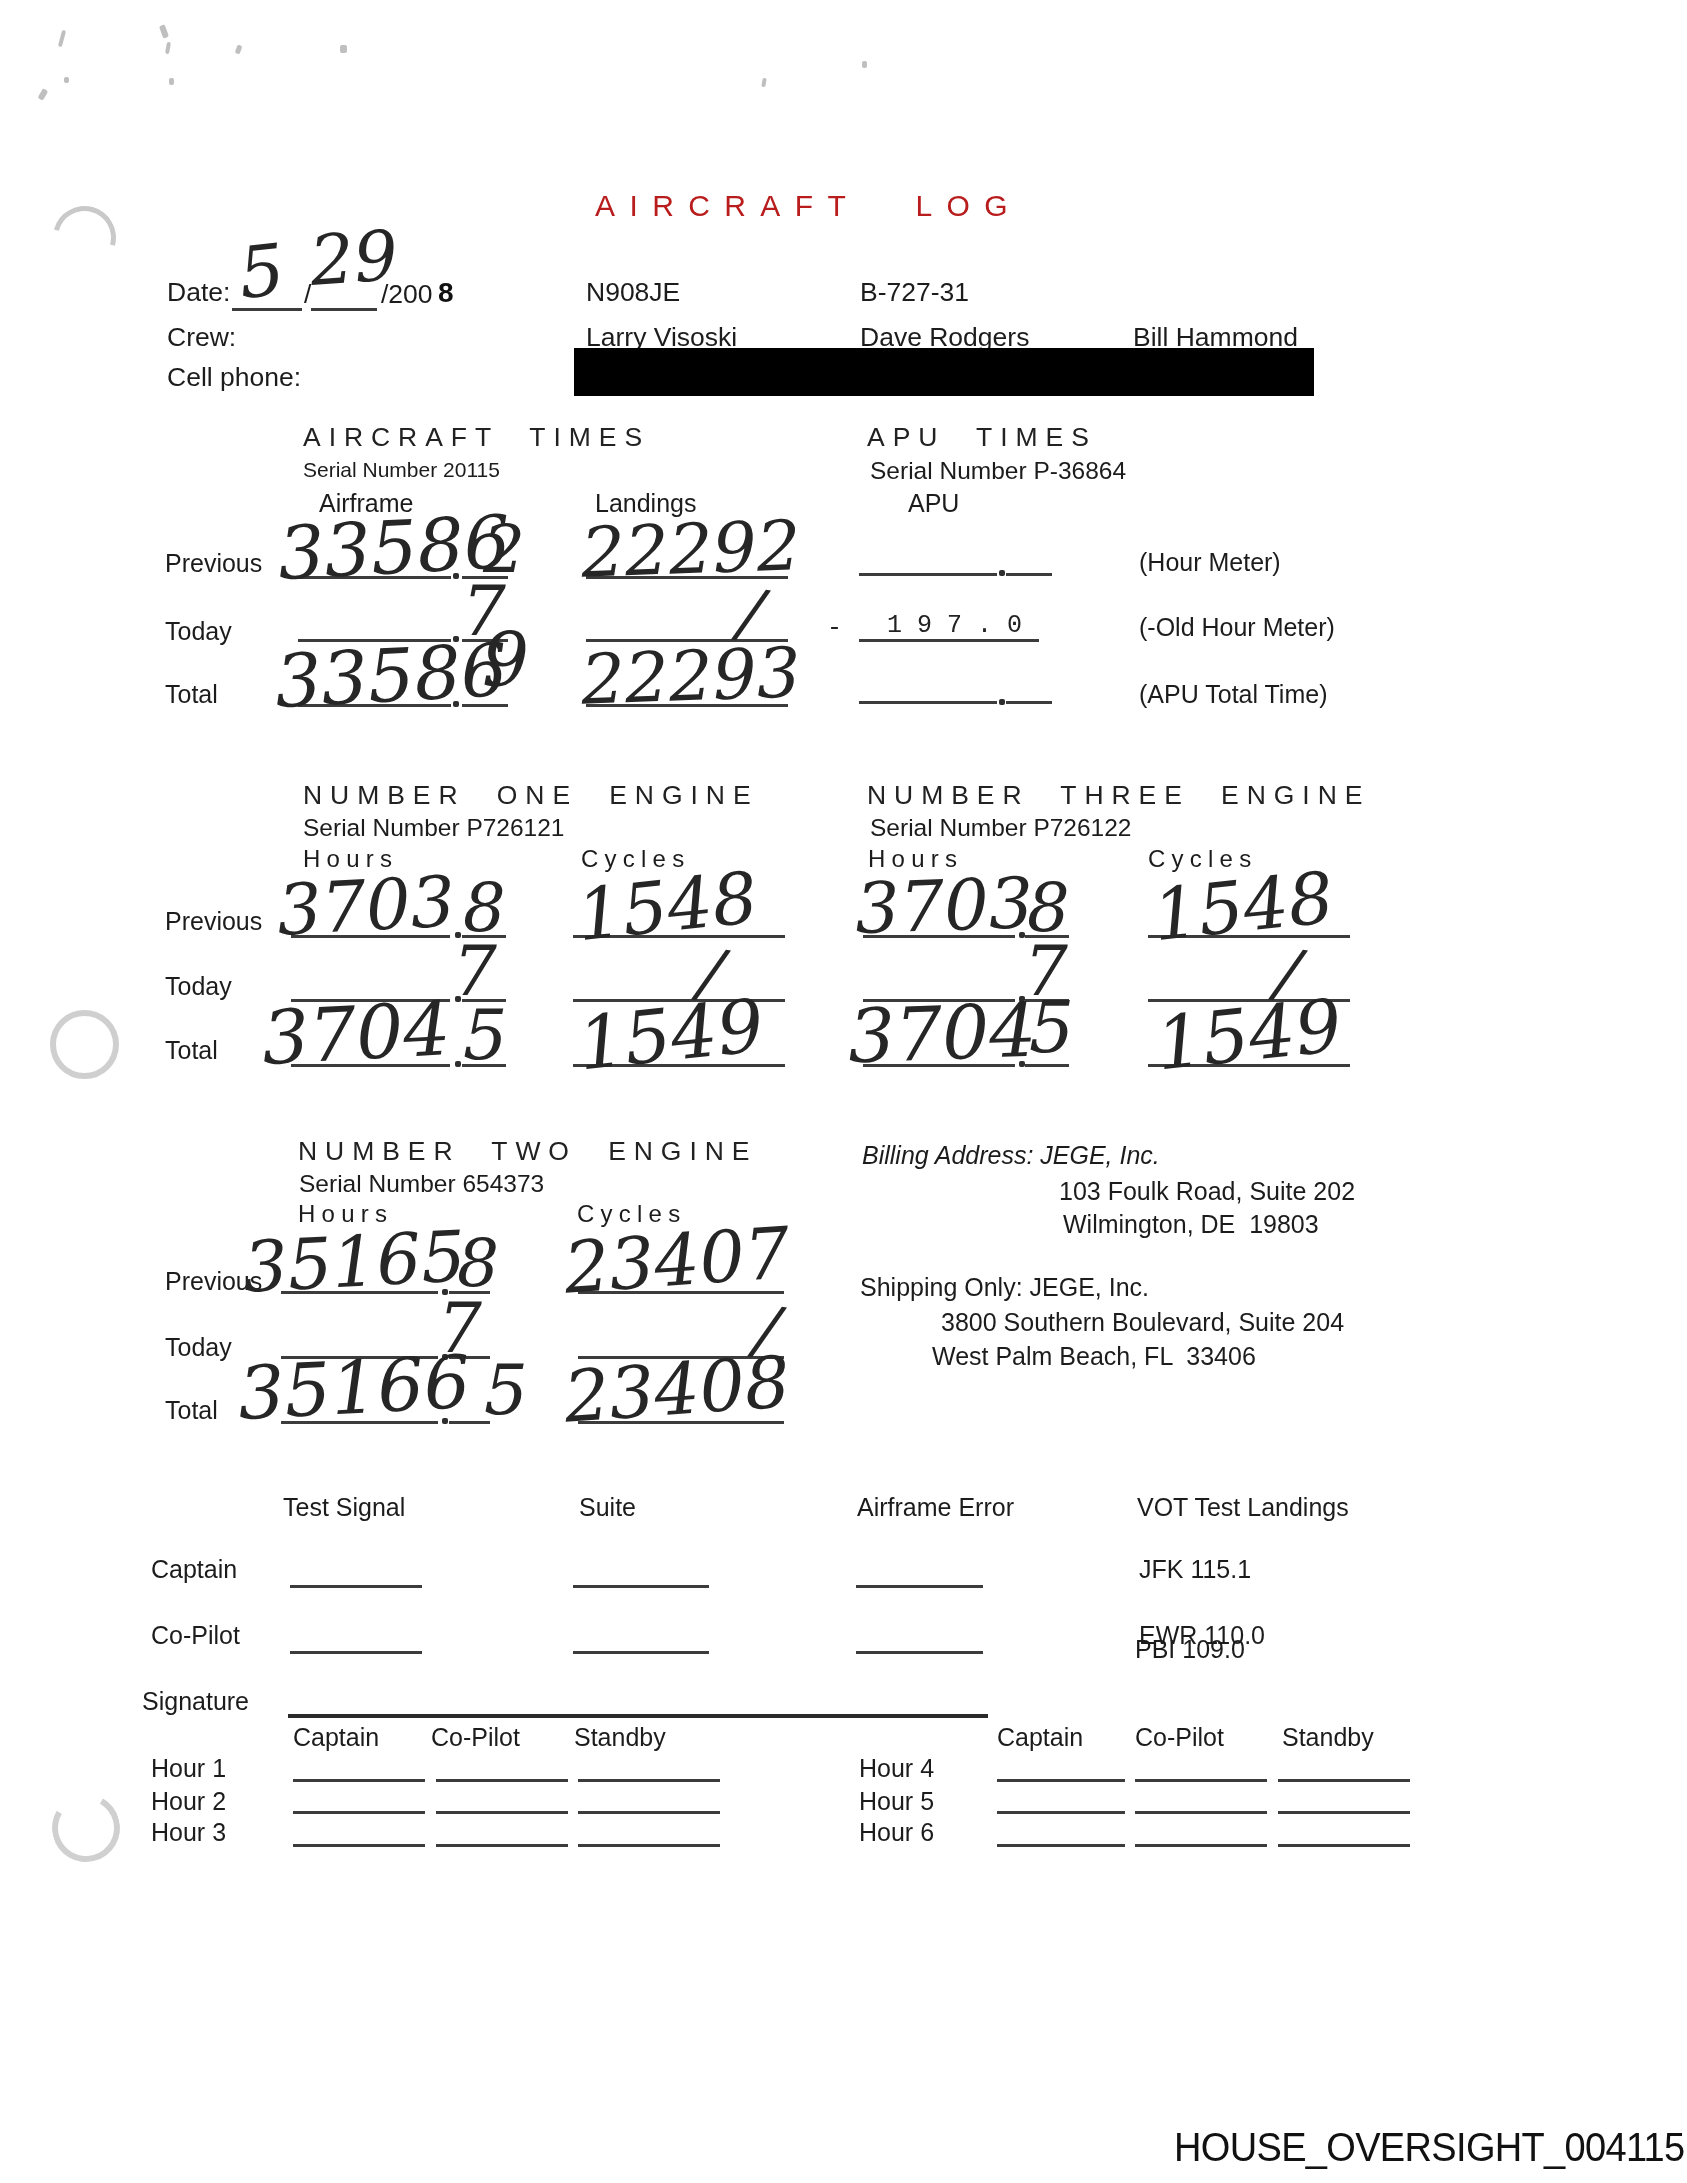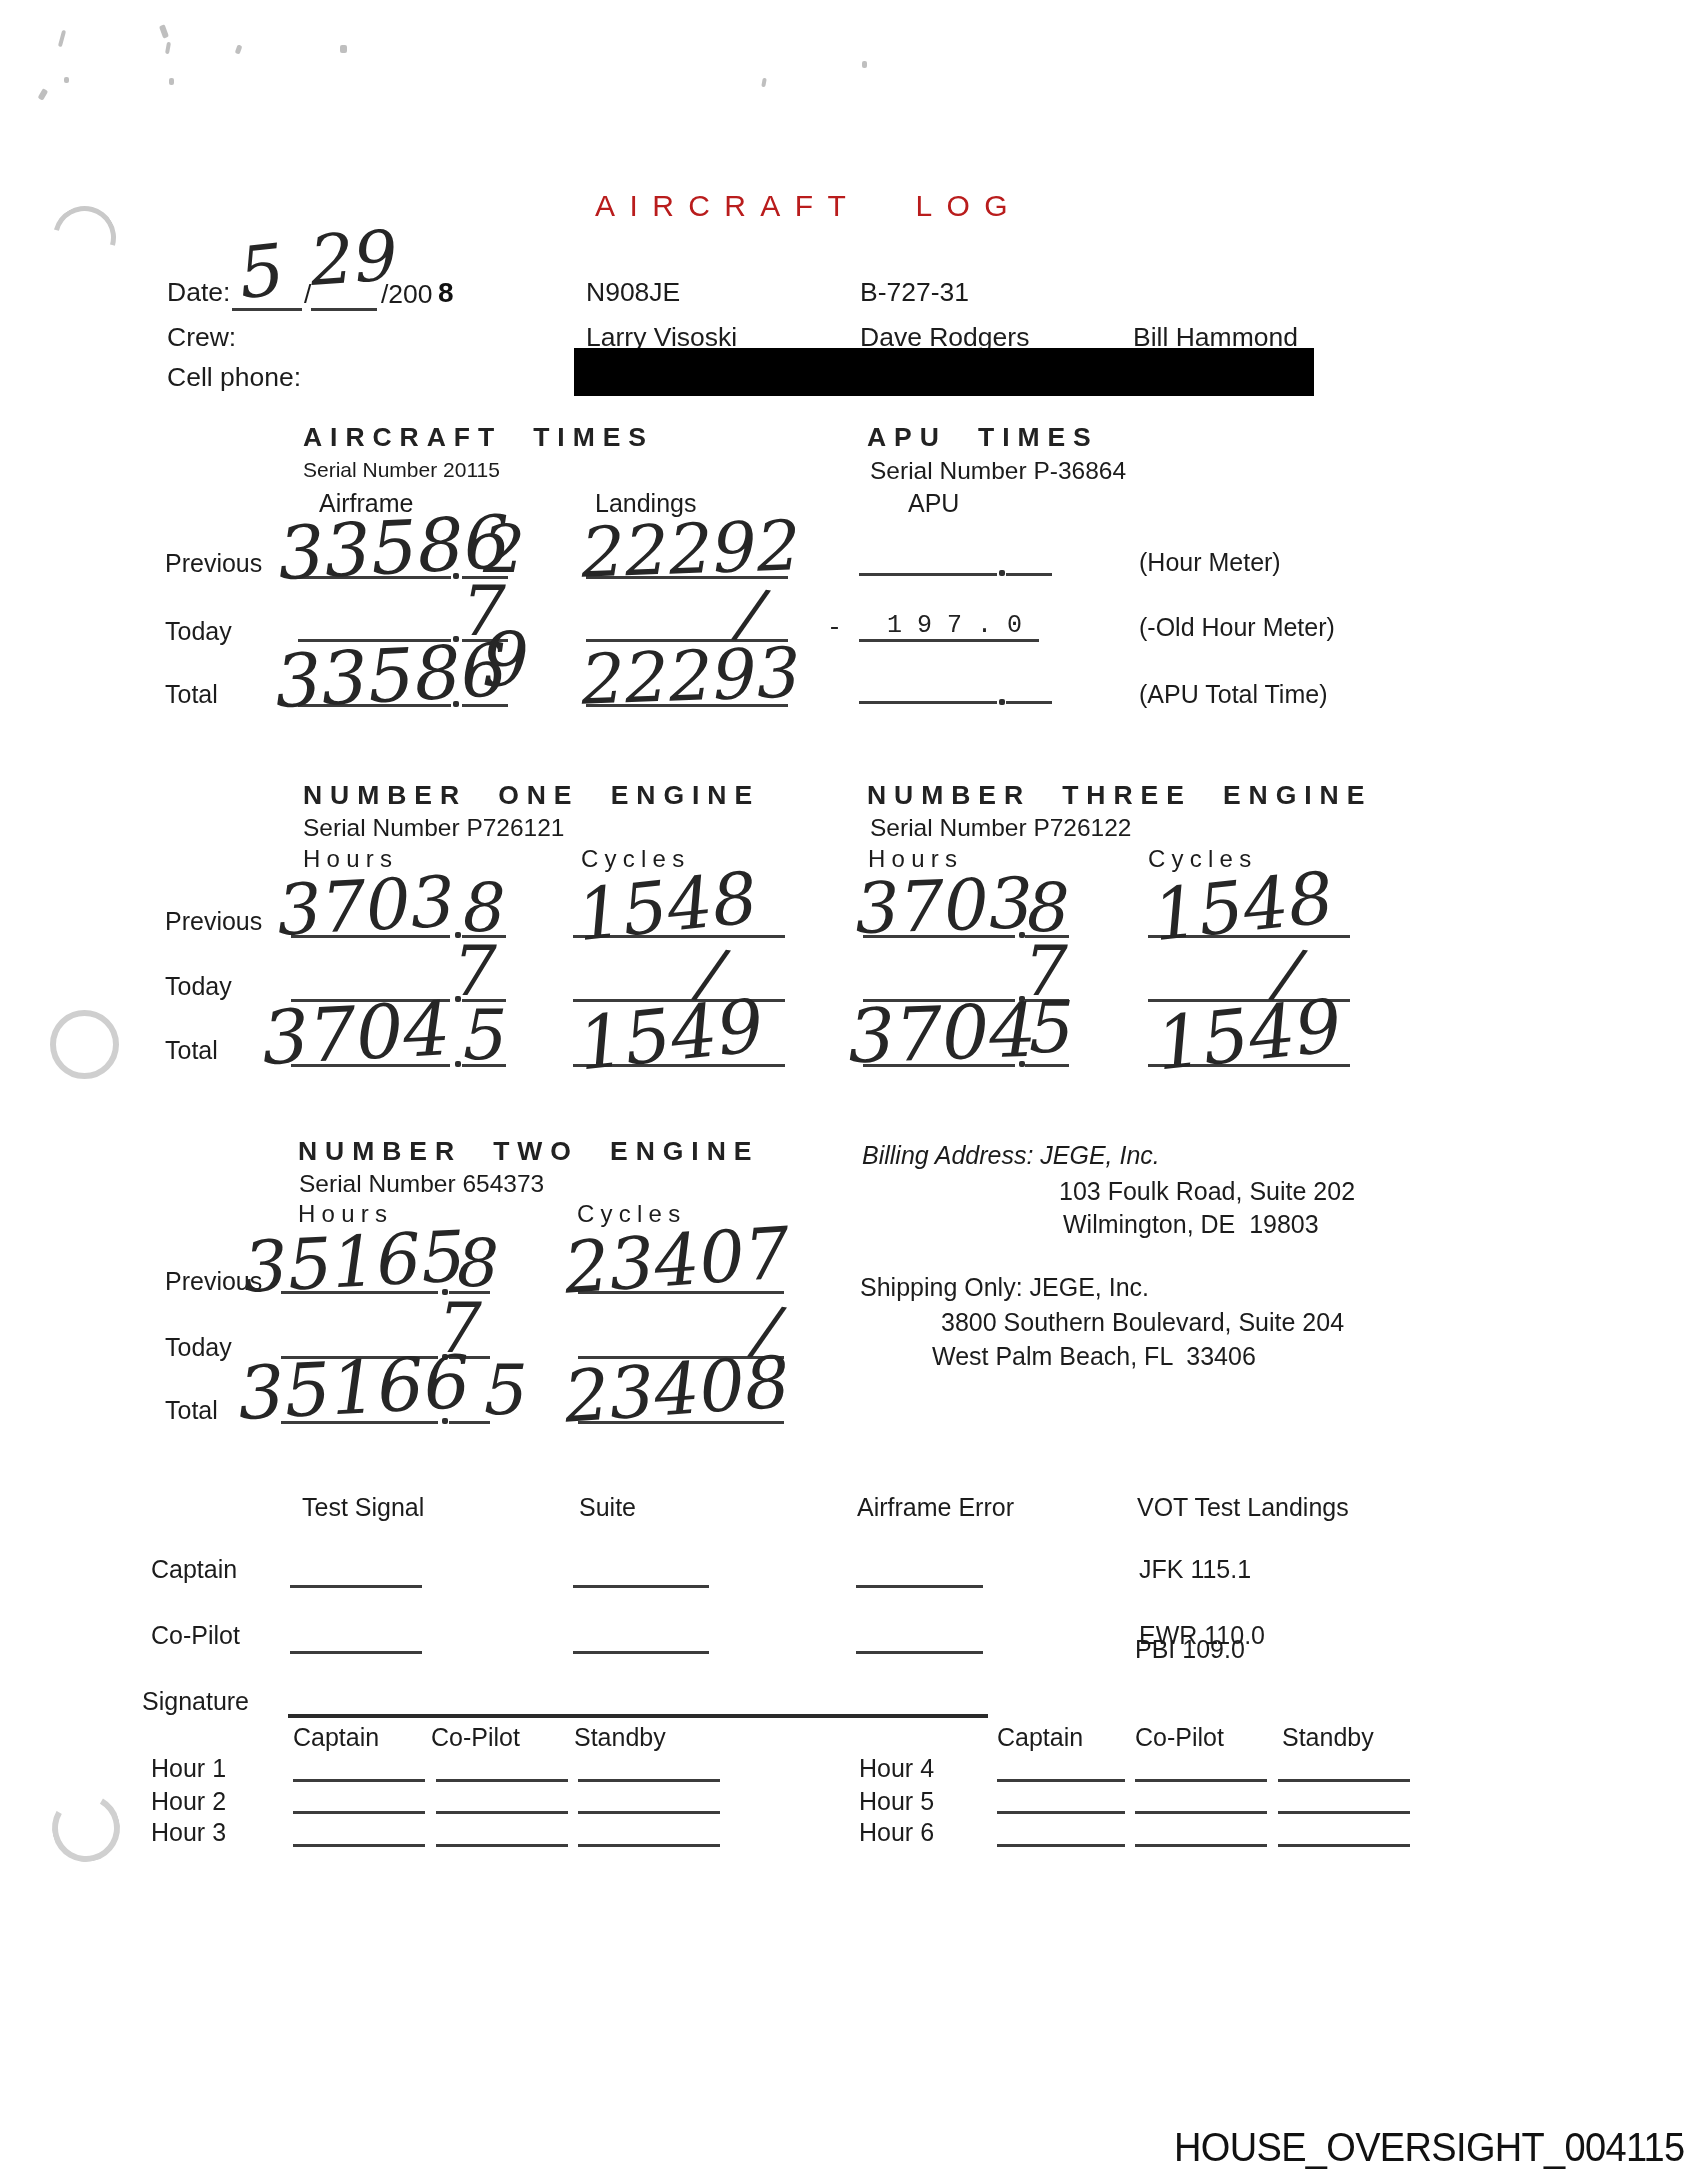--- a/index.html
+++ b/index.html
@@ -1,21 +1,21 @@
 <!DOCTYPE html>
 <html style="font-size:10.6px"><head>
 <meta charset="utf-8">
 <title>Aircraft Log</title>
 <style>
   html,body{margin:0;padding:0;background:#ffffff;}
   .page{position:relative;width:1687px;height:2183px;background:#ffffff;overflow:hidden;
         font-family:"Liberation Sans",sans-serif;color:#1a1a1a;}
   .t{position:absolute;font-family:"Liberation Sans",sans-serif;color:#1c1c1c;
      font-size:25px;white-space:pre;line-height:1.1;}
-  .sp{letter-spacing:.30em;word-spacing:.60em;color:#222;font-weight:bold;}
+  .sp{letter-spacing:.30em;word-spacing:.60em;color:#222;}
   .sp2{letter-spacing:.26em;}
   .title{font-size:30px;letter-spacing:.48em;word-spacing:1.1em;color:#b91c1c;}
   .ln{position:absolute;height:3.3px;background:#3c3c3c;}
   .dot{position:absolute;width:6px;height:6px;background:#2e2e2e;border-radius:2px;}
   .hw{position:absolute;font-family:"DejaVu Serif",serif;font-style:italic;
       color:#262626;line-height:1;white-space:pre;}
   .typed{position:absolute;font-family:"Liberation Mono",monospace;color:#222;
          font-size:25px;white-space:pre;}
   .redact{position:absolute;background:#000;}
   .punch{position:absolute;border-radius:50%;}
@@ -196,21 +196,21 @@
 
   <div class="t" style="left:165px;top:1397px;">Total</div>
   <div class="ln" style="left:281px;top:1421px;width:157px;"></div>
   <div class="dot" style="left:442px;top:1418px;"></div>
   <div class="ln" style="left:449px;top:1421px;width:41px;"></div>
   <div class="hw" style="left:238px;top:1351px;font-size:73px;transform:rotate(-3deg);">35166</div>
   <div class="hw" style="left:484px;top:1356px;font-size:69px;">5</div>
   <div class="ln" style="left:578px;top:1421px;width:206px;"></div>
   <div class="hw" style="left:564px;top:1354px;font-size:71px;transform:rotate(-4deg);">23408</div>
 
-  <div class="t" style="left:302px;top:1494px;">Test Signal</div>
+  <div class="t" style="left:283px;top:1494px;">Test Signal</div>
   <div class="t" style="left:579px;top:1494px;">Suite</div>
   <div class="t" style="left:857px;top:1494px;">Airframe Error</div>
   <div class="t" style="left:1137px;top:1494px;">VOT Test Landings</div>
 
   <div class="t" style="left:151px;top:1556px;">Captain</div>
   <div class="ln" style="left:290px;top:1585px;width:132px;"></div>
   <div class="ln" style="left:573px;top:1585px;width:136px;"></div>
   <div class="ln" style="left:856px;top:1585px;width:127px;"></div>
   <div class="t" style="left:1139px;top:1556px;">JFK 115.1</div>
 

